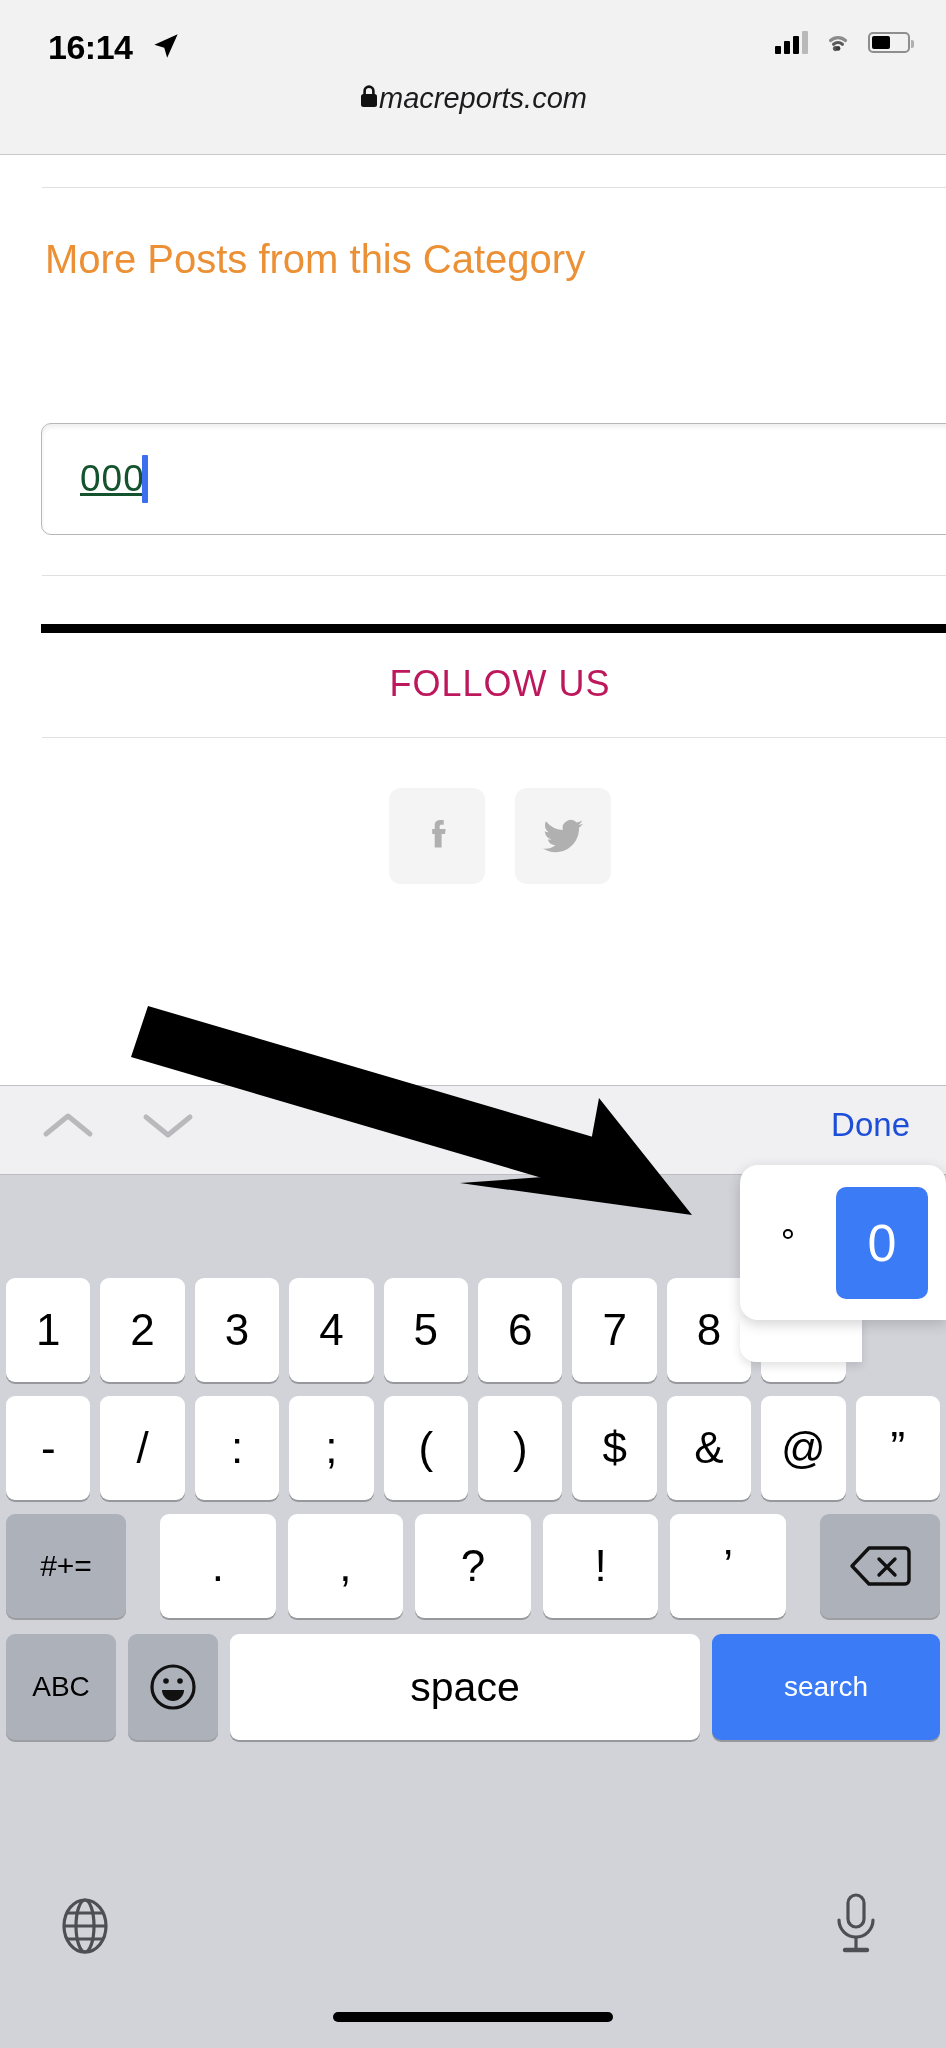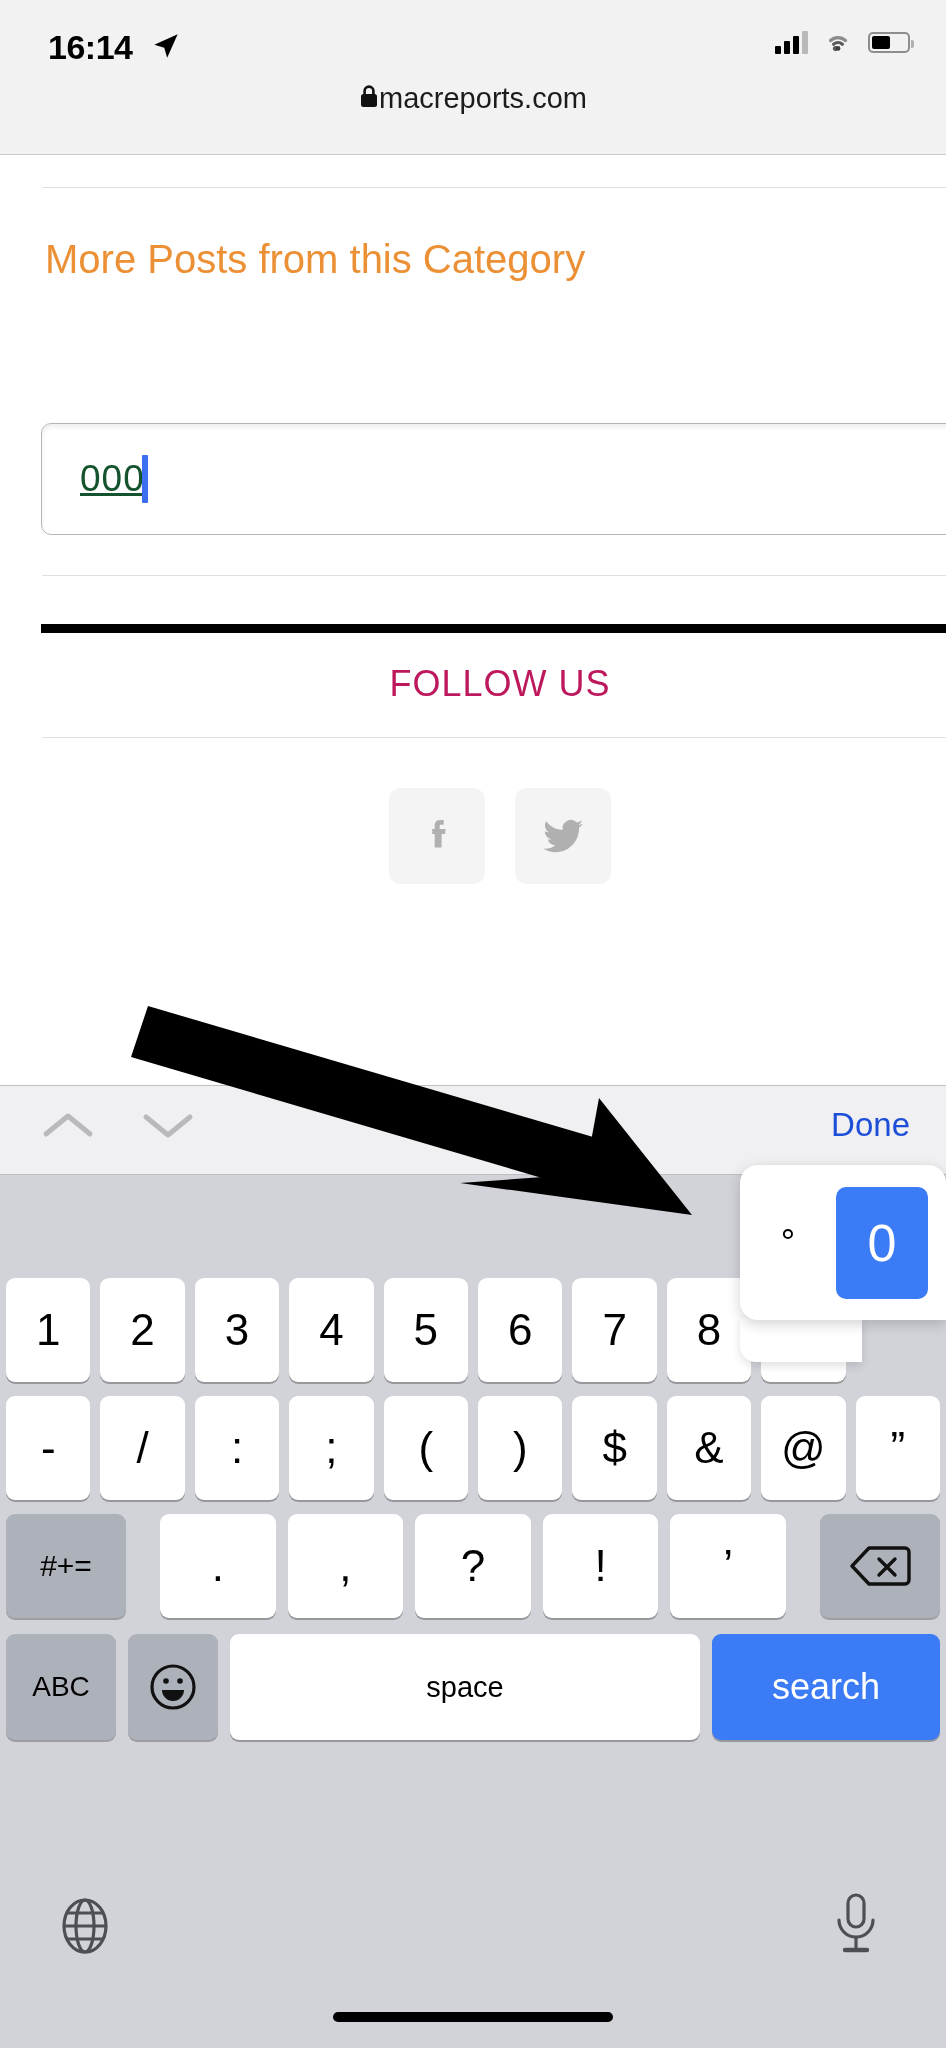--- a/index.html
+++ b/index.html
@@ -43,21 +43,21 @@
     content:""; position:absolute; right:-6px; top:6px;
     width:3px; height:8px; background:#b0b0b0; border-radius:0 2px 2px 0;
   }
   .battery i{
     position:absolute; left:2px; top:2px; bottom:2px;
     width:48%; background:#000; border-radius:2px;
   }
 
   .urlrow{
     position:absolute; left:0; top:68px; width:946px; height:60px;
-    display:flex; align-items:center; justify-content:center; 
+    display:flex; align-items:center; justify-content:center; font-style:italic;
   }
   .url-text{ font-size:29px; color:#1c1c1e; }
 
   
   .page{
     position:absolute; left:0; top:155px; width:946px; height:930px;
     background:#fff; overflow:hidden;margin-left:27px;
   }
   .hr-light{
     position:absolute; left:15px; right:15px; height:1px; background:#e0e0e0;
@@ -142,22 +142,22 @@
   }
   .key.dark{ background:#adb1ba; box-shadow:0 2px 0 rgba(0,0,0,.25); }
   .key.zero-hidden{ visibility:hidden; }
 
   .r3 .key.sym{ flex:0 0 120px; font-size:30px; }
   .r3 .key.del{ flex:0 0 120px; }
   .r3 .spacer{ flex:0 0 10px; }
 
   .r4 .key.abc{ flex:0 0 110px; font-size:28px; }
   .r4 .key.emoji{ flex:0 0 90px; }
-  .r4 .key.space{ flex:1; font-size:29px; }
-  .r4 .key.search{ flex:0 0 228px; background:#3b7bf6; color:#fff; font-size:36px; }
+  .r4 .key.space{ flex:1; font-size:41px; }
+  .r4 .key.search{ flex:0 0 228px; background:#3b7bf6; color:#fff; font-size:28px; }
 
   .kb-bottom{
     position:absolute; left:0; bottom:0; width:946px; height:175px;
   }
   .globe-ic{ position:absolute; left:52px; top:20px; }
   .mic-ic{ position:absolute; right:62px; top:16px; }
   .home-ind{
     position:absolute; left:50%; transform:translateX(-50%); bottom:26px;
     width:280px; height:10px; background:#000; border-radius:5px;
   }

